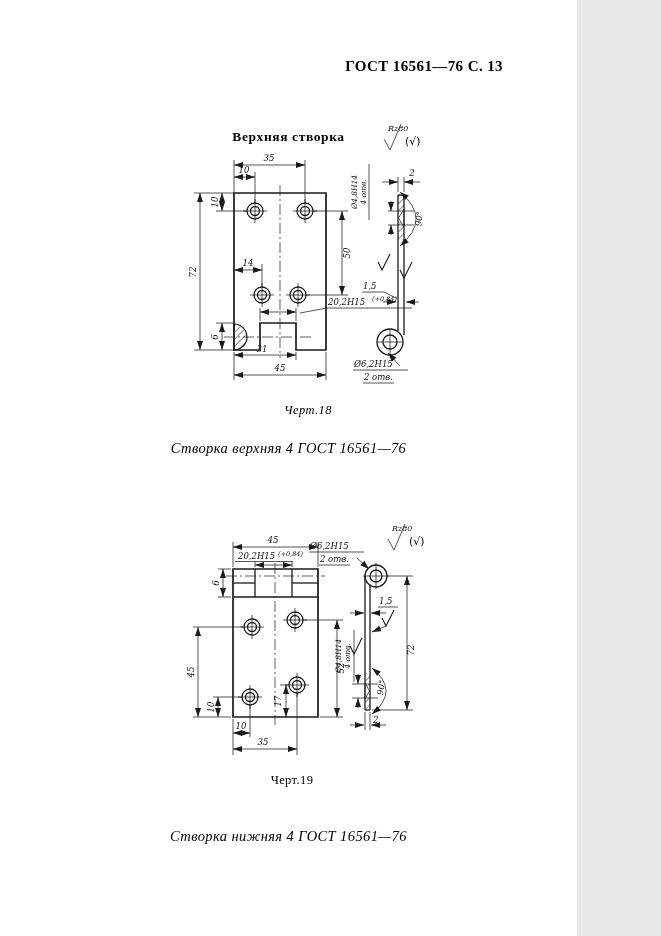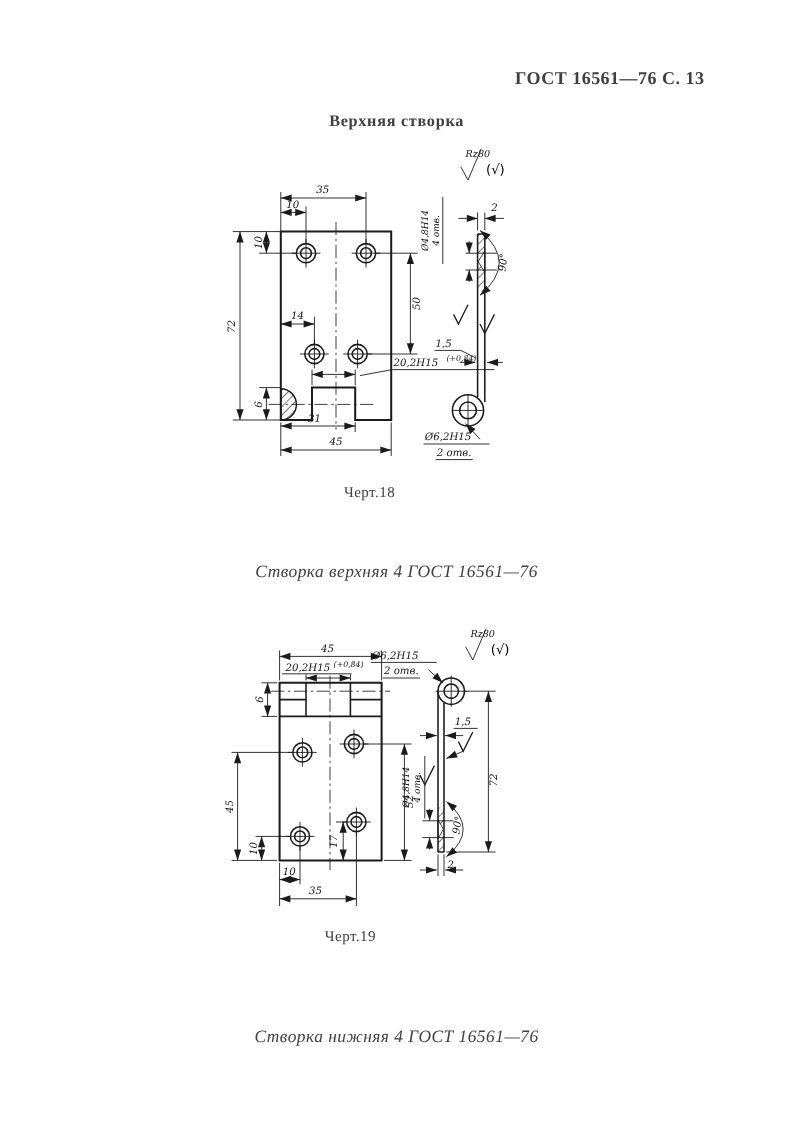--- a/index.html
+++ b/index.html
@@ -1,19 +1,19 @@
 <!DOCTYPE html>
 <html><head>
 <meta charset="utf-8">
 <style>
   html,body{margin:0;padding:0;background:#e8e8e8;}
-  #page{position:relative;width:661px;height:936px;background:#ffffff;overflow:hidden;
-        font-family:"Liberation Serif", serif;color:#404040;}
+  #page{position:relative;width:577px;height:936px;background:#ffffff;overflow:hidden;
+        font-family:"Liberation Serif", serif;color:#000000;}
   .hdr{position:absolute;top:58px;right:74px;font-size:15px;font-weight:bold;letter-spacing:.4px;}
-  .sec-title{position:absolute;left:0;right:0;text-align:center;font-size:13.5px;font-weight:bold;letter-spacing:.6px;}
+  .sec-title{position:absolute;left:0;right:0;text-align:center;font-size:13.5px;font-weight:bold;letter-spacing:.6px;margin-top:36px;}
   .cap{position:absolute;font-size:12.5px;letter-spacing:.4px;transform:translateX(-50%);}
   .intro{position:absolute;left:0;right:0;text-align:center;font-size:14px;white-space:nowrap;}
   .intro .sp{letter-spacing:3.4px;}
   .desig{position:absolute;left:0;right:0;text-align:center;font-size:14.5px;font-style:italic;letter-spacing:.4px;}
   svg{position:absolute;}
   .ol{fill:none;stroke:#1b1b1b;stroke-width:1.7;}
   .md{fill:none;stroke:#1b1b1b;stroke-width:1.3;}
   .tn{fill:none;stroke:#1b1b1b;stroke-width:.75;}
   .cl{fill:none;stroke:#1b1b1b;stroke-width:.7;stroke-dasharray:11 3 2 3;}
   .dim{font:italic 8.5px "DejaVu Serif",serif;fill:#111;text-anchor:middle;}
@@ -152,23 +152,23 @@
       <text class="dim as" x="214" y="268">2 отв.</text>
     </g>
 
     <g>
       <text class="rz" x="238" y="19">Rz80</text>
       <polyline class="tn" points="234,27 240,38 251,12" stroke-width="1.3"></polyline>
       <text x="255" y="33" font-size="11" font-family="'DejaVu Sans',sans-serif">(√)</text>
     </g>
   </svg>
 
-  <div class="cap" style="top:403px;left:308px;">Черт.18</div>
-
-  <div class="desig" style="top:469px;">Створка верхняя 4 ГОСТ 16561—76</div>
+  <div class="cap" style="top:403px;left:308px;font-style:italic;">Черт.18</div>
+
+  <div class="desig" style="top:440px;">Створка верхняя 4 ГОСТ 16561—76</div>
 
 
   <svg style="left:160px;top:518px;" width="330" height="260" viewBox="0 0 330 260">
     <defs>
       <marker id="m2" markerWidth="10" markerHeight="8" refX="9.5" refY="4" orient="auto-start-reverse" markerUnits="userSpaceOnUse">
         <path d="M0.5,1 L9.5,4 L0.5,7 Z" fill="#1b1b1b"></path>
       </marker>
       <pattern id="h2" width="5" height="5" patternTransform="rotate(45)" patternUnits="userSpaceOnUse">
         <line x1="0" y1="0" x2="0" y2="5" stroke="#1b1b1b" stroke-width="1"></line>
       </pattern>
@@ -292,15 +292,15 @@
 
     <g>
       <text class="rz" x="232" y="13">Rz80</text>
       <polyline class="tn" points="228,21 234,32 245,6" stroke-width="1.3"></polyline>
       <text x="249" y="27" font-size="11" font-family="'DejaVu Sans',sans-serif">(√)</text>
     </g>
   </svg>
 
   <div class="cap" style="top:773px;left:292px;">Черт.19</div>
 
-  <div class="desig" style="top:856px;">Створка нижняя 4 ГОСТ 16561—76</div>
+  <div class="desig" style="top:828px;">Створка нижняя 4 ГОСТ 16561—76</div>
 
 </div>
 
 </body></html>

